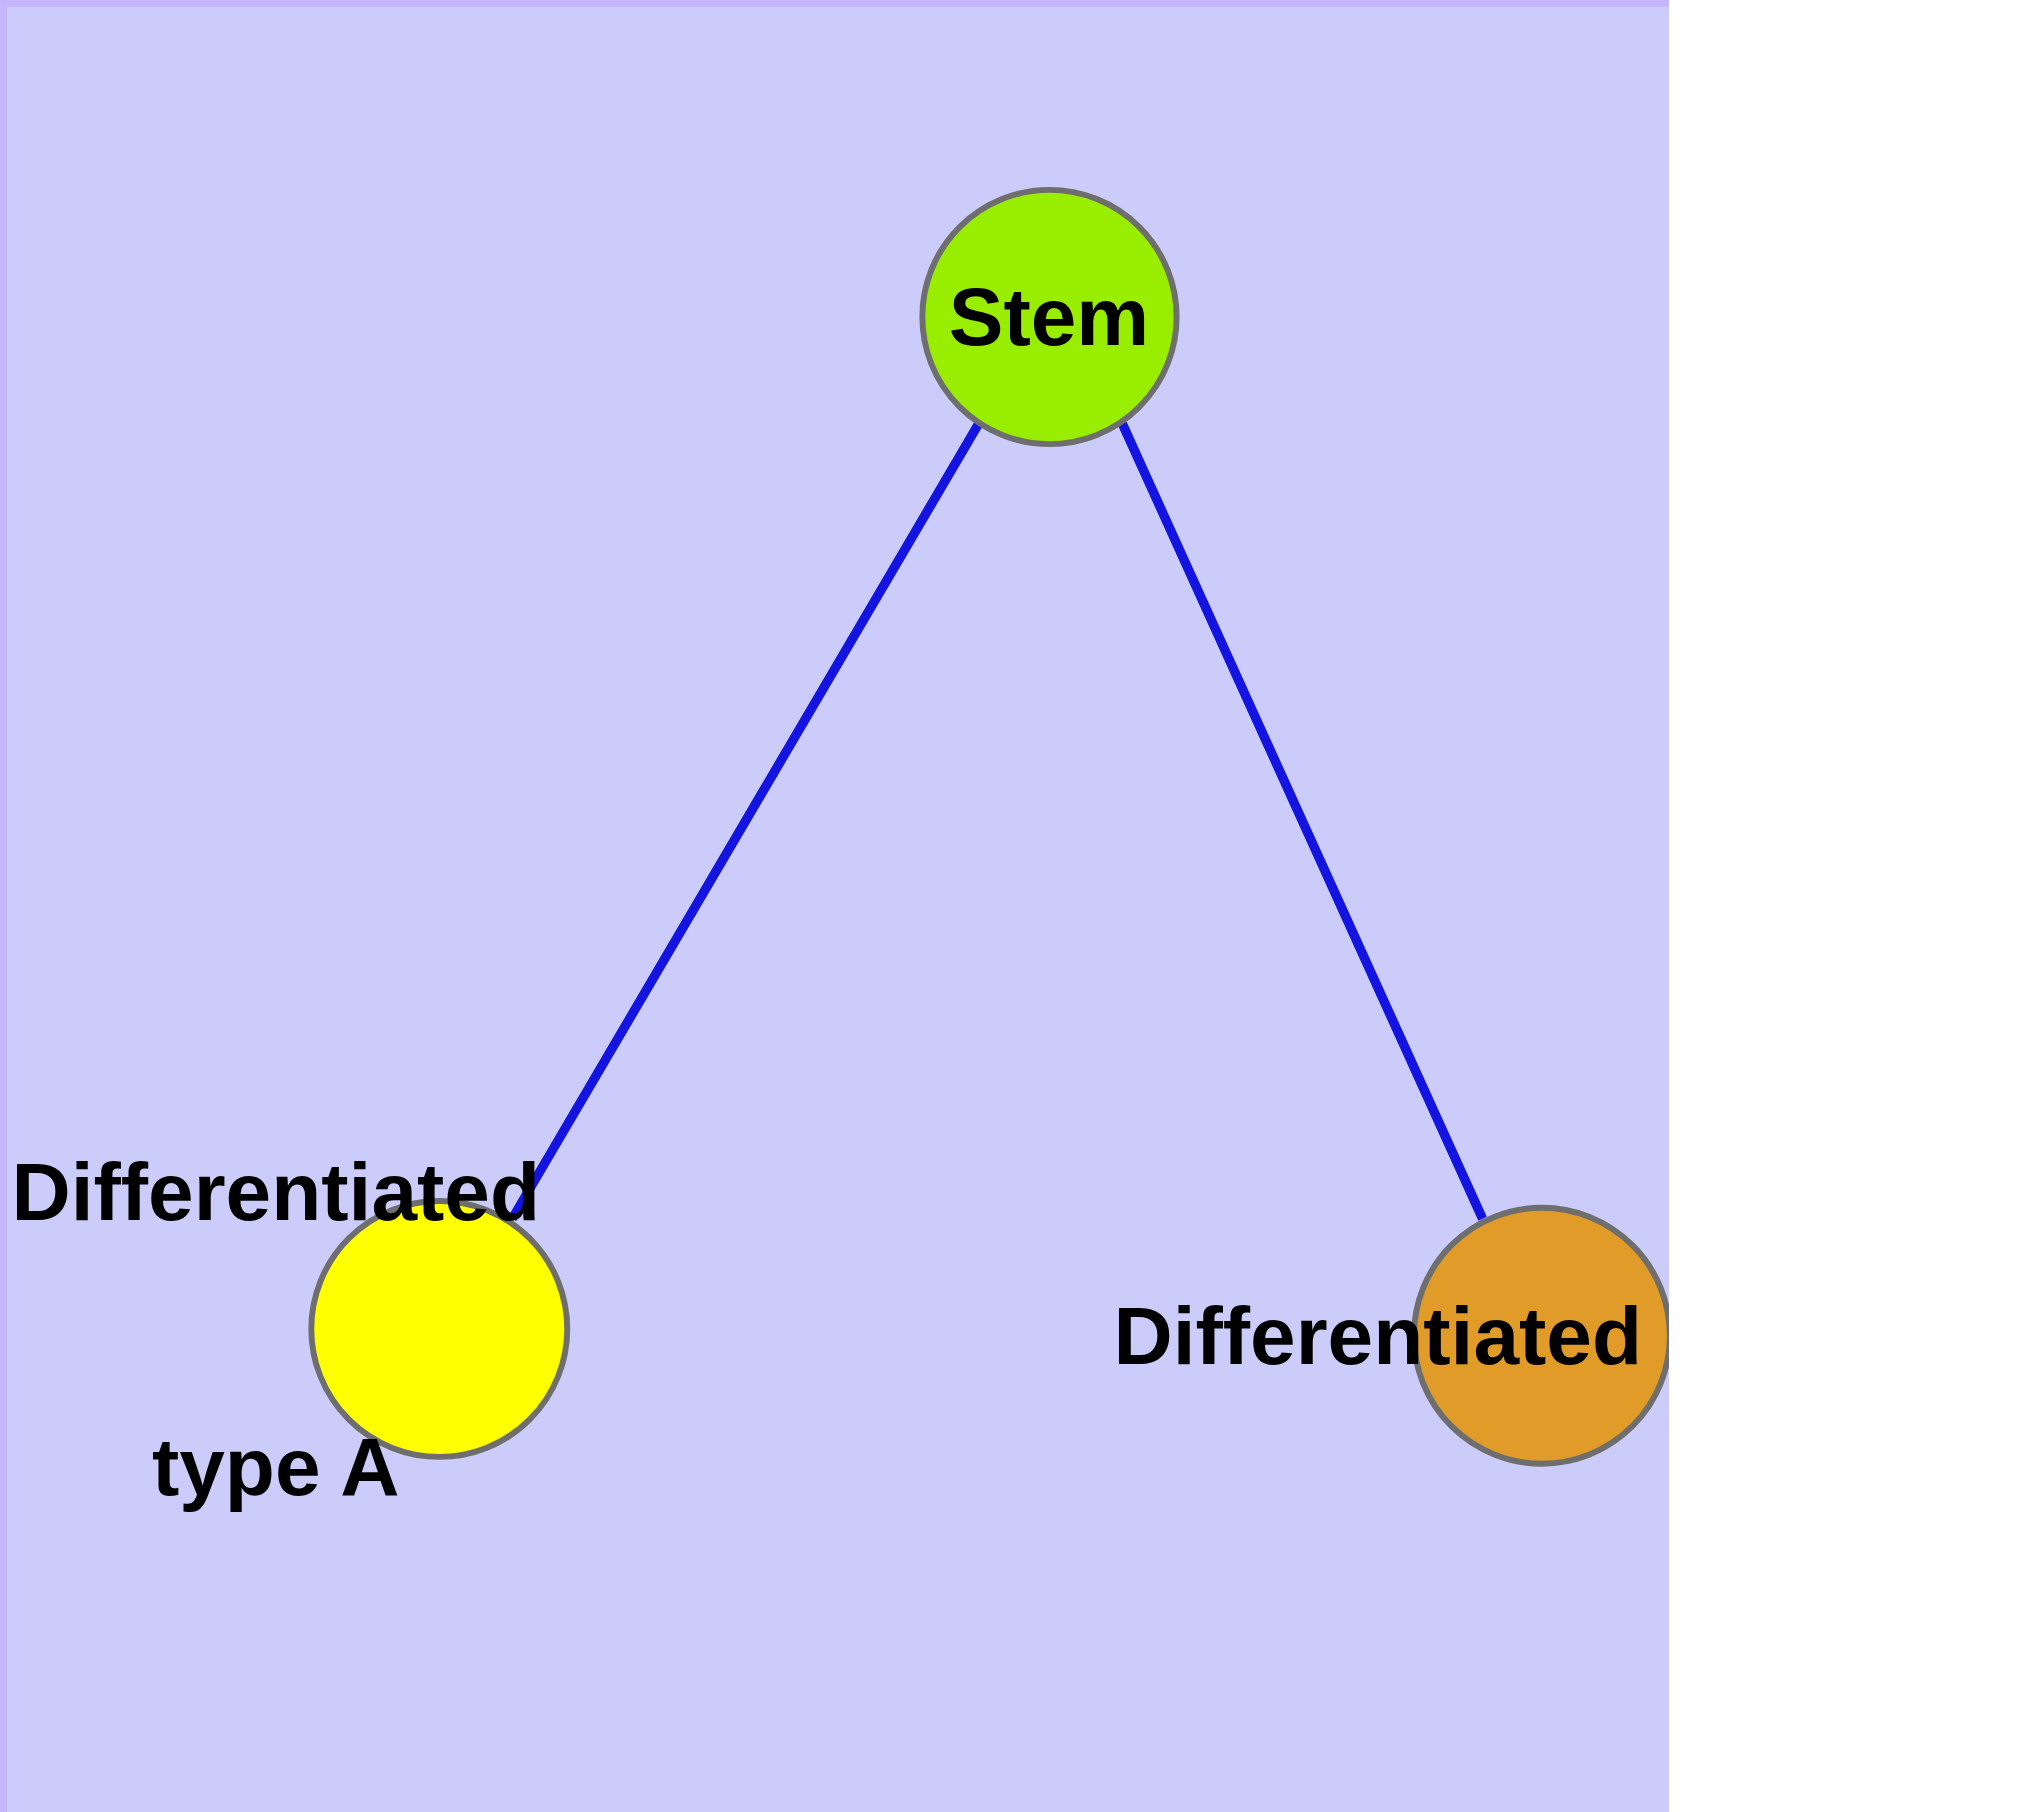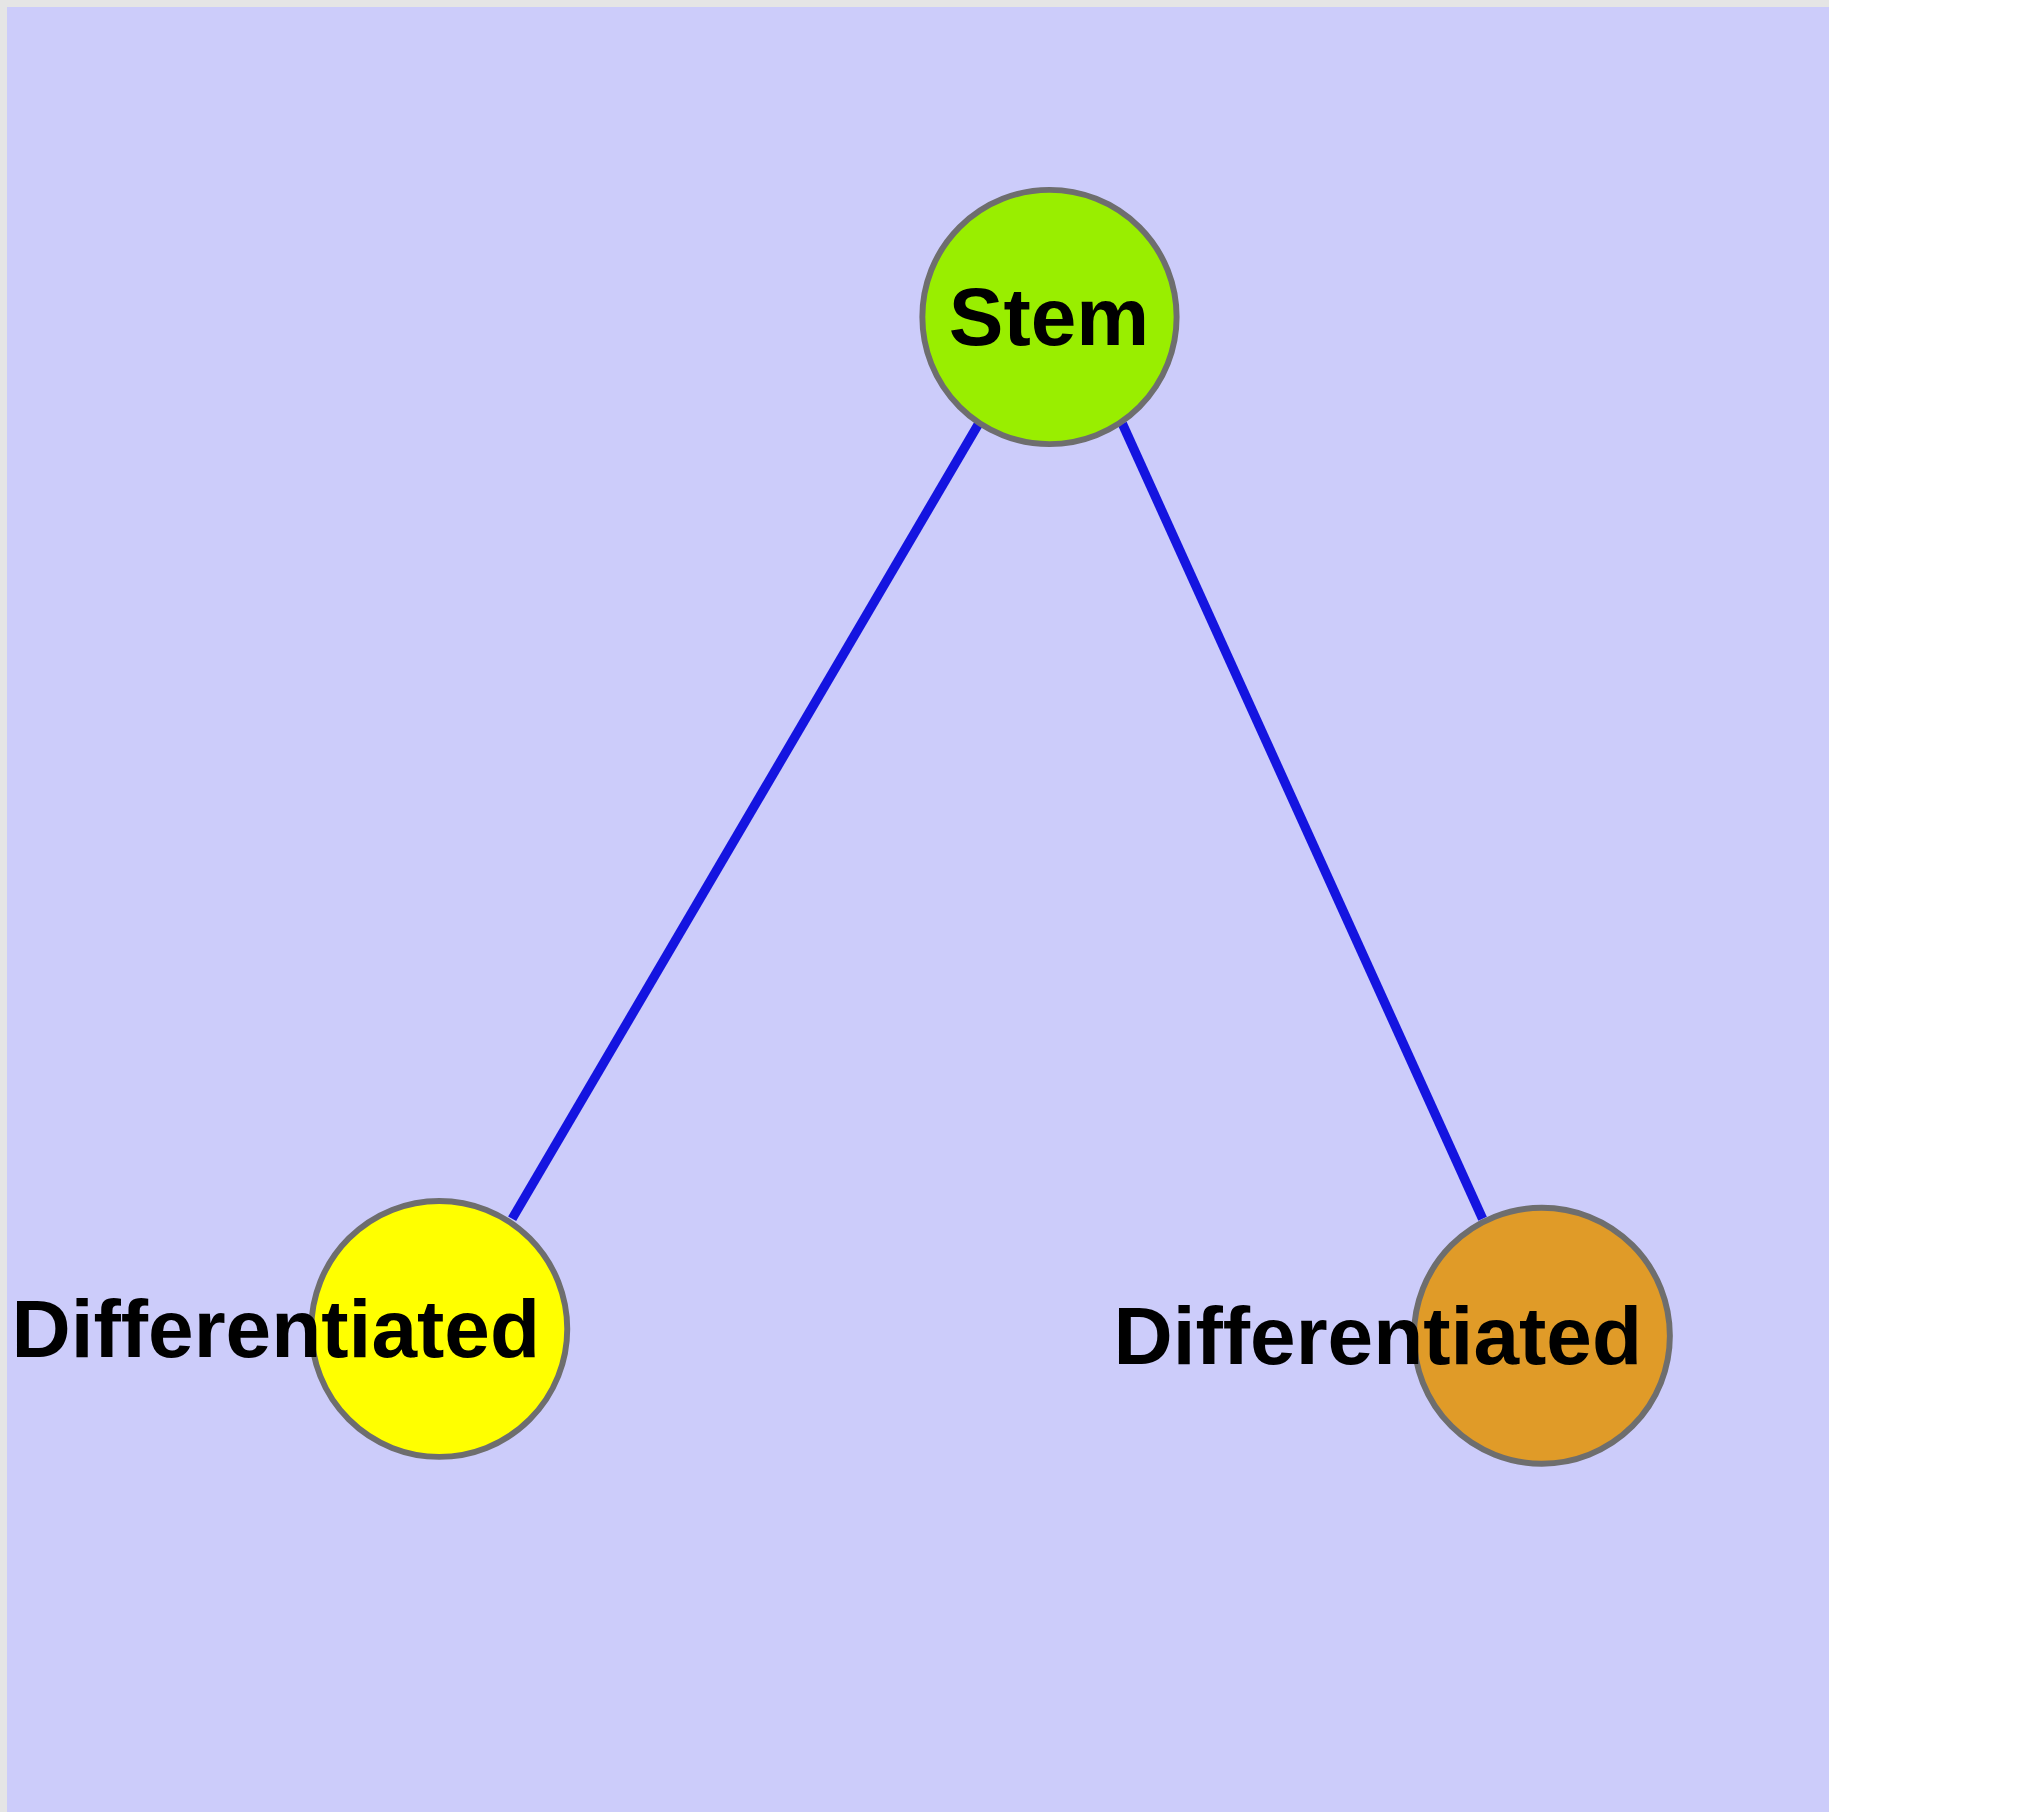--- a/index.html
+++ b/index.html
@@ -2,23 +2,23 @@
 <html style="font-size:13.6px"><head>
 <meta charset="utf-8">
 <style>
   html, body {
     margin: 0;
     padding: 0;
     background: #ffffff;
   }
   #stage {
     position: relative;
-    width: 1829px;
+    width: 1669px;
     height: 1812px;
-    background: #e5e5e5;
+    background: #c4b5fd;
     overflow: hidden;
     font-family: "Liberation Sans", "DejaVu Sans", sans-serif;
   }
   #canvas-bg {
     position: absolute;
     left: 6.8px;
     top: 6.8px;
     width: 2014px;
     height: 1805px;
     background: #ccccfa;
@@ -76,20 +76,21 @@
       <circle class="node-circle" cx="1819" cy="1576" r="151" fill="#e09b28" stroke="#6e6e6e"></circle>
     </g>
   </svg>
 
   <div class="node-label label-center" style="left:1049px; top:317px;">
     <div>Stem</div>
   </div>
 
   <div class="node-label label-right" style="left:540px; top:1329px;">
     <div>Differentiated</div>
+    <div>type A</div>
   </div>
 
   <div class="node-label label-right" style="left:1642px; top:1336px;">
     <div>Differentiated</div>
   </div>
 
 </div>
 
 
 </body></html>

